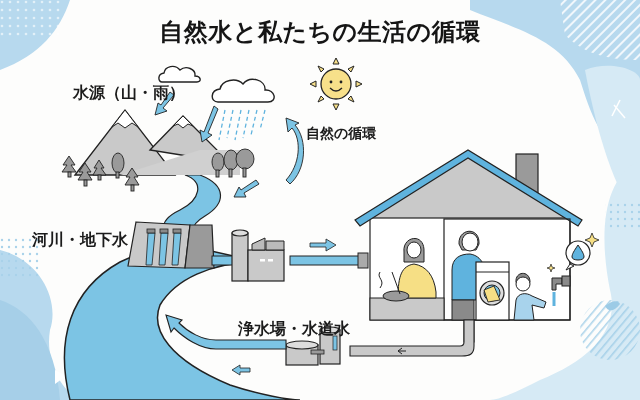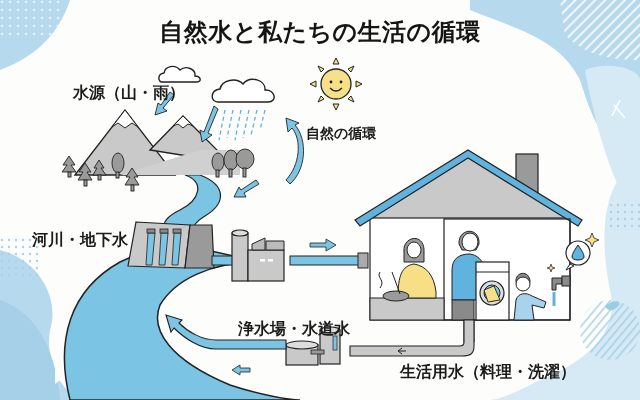--- a/index.html
+++ b/index.html
@@ -241,16 +241,15 @@
 <div class="label lbl-sm" style="left:73px; top:83px;">水源（山・雨）</div>
 
 <div class="label lbl-md" style="left:306px; top:124px;">
   <div>自然の循環</div>
 </div>
 
 <div class="label lbl-sm" style="left:32px; top:230px;">河川・地下水</div>
 
 <div class="label lbl-sm" style="left:238px; top:290px;margin-top:29px;">浄水場・水道水</div>
 
-<div class="label lbl-sm" style="left:400px; top:362px;">生活用水（料理・洗濯）</div>
 
 
 </div>
 
 </body></html>

